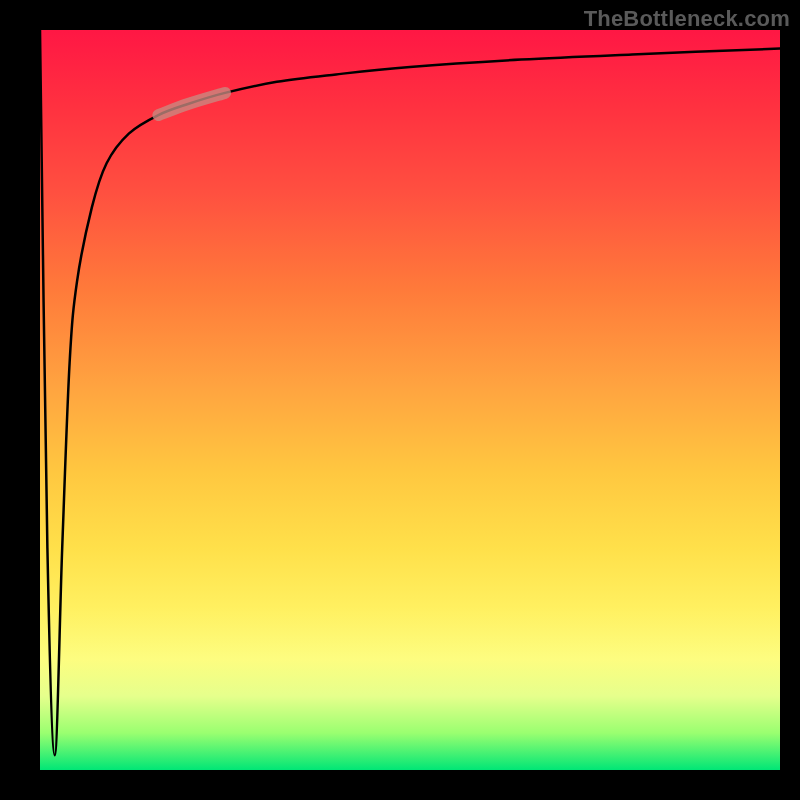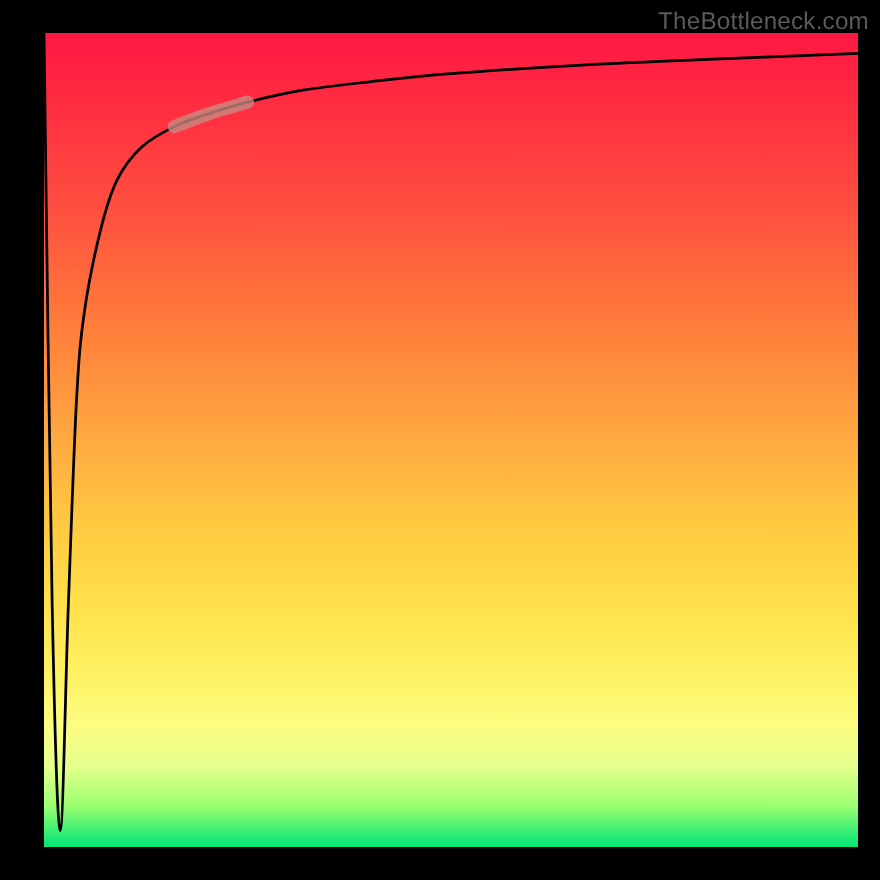--- a/index.html
+++ b/index.html
@@ -36,21 +36,21 @@
       #e6ff8c 90%,
       #9aff70 95%,
       #00e676 100%
     );
   }
   .watermark {
     position: absolute;
     top: 6px;
     right: 10px;
     font-size: 22px;
-    font-weight: 400;
+    font-weight: 700;
     color: #5a5a5a;
     letter-spacing: 0.2px;
     user-select: none;
     margin-left: 24px;
   }
   svg.curve {
     position: absolute;
     left: 0;
     top: 0;
     width: 740px;

